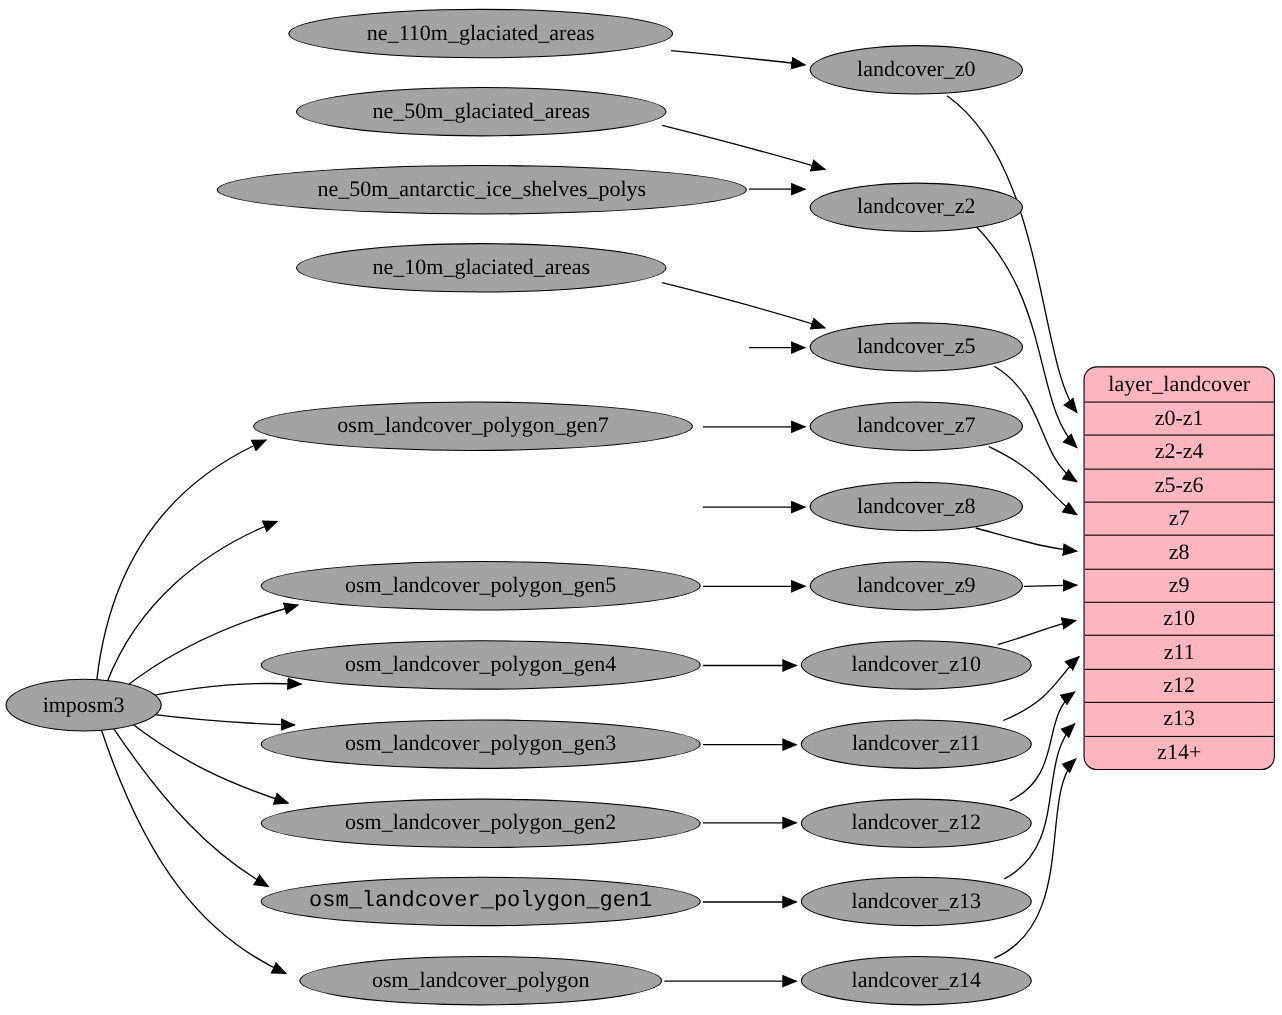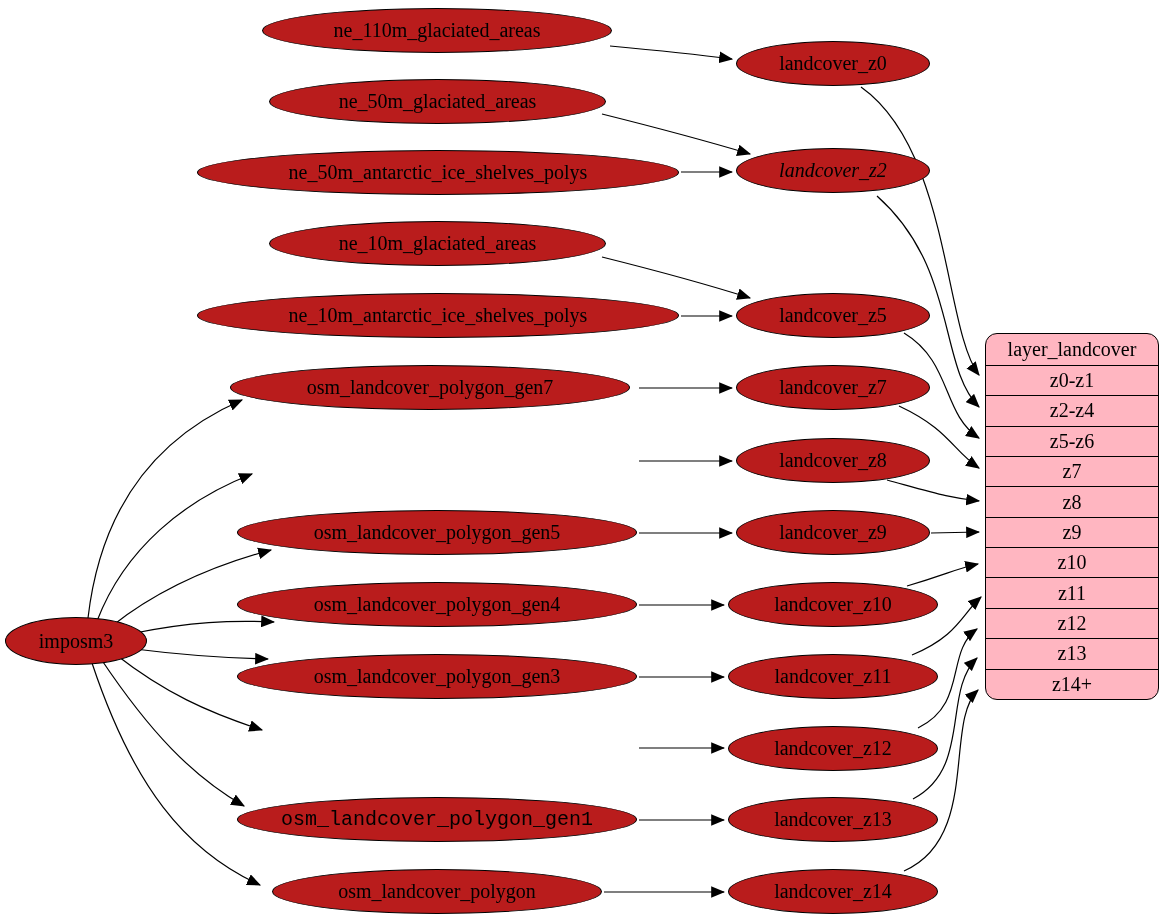--- a/index.html
+++ b/index.html
@@ -21,21 +21,21 @@
     position: absolute;
     left: 0;
     top: 0;
     width: 1165px;
     height: 923px;
   }
   .node {
     position: absolute;
     border: 1.4px solid #000000;
     border-radius: 50%;
-    background: #b91c1c;
+    background: #a3a3a3;
     display: flex;
     align-items: center;
     justify-content: center;
     white-space: nowrap;
     box-sizing: border-box;
     z-index: 2;
   }
   .record {
     position: absolute;
     left: 985px;
@@ -115,30 +115,30 @@
     <path class="edge" d="M 913 799 C 972 768, 942 692, 977 658" marker-end="url(#arrow)"></path>
     <path class="edge" d="M 904 871 C 980 838, 944 722, 978 690" marker-end="url(#arrow)"></path>
   </svg>
 
   <div class="node" style="left:5px; top:617px; width:142px; height:48px;">imposm3</div>
 
   <div class="node" style="left:262px; top:8px;   width:350px; height:45px;">ne_110m_glaciated_areas</div>
   <div class="node" style="left:269px; top:79px;  width:337px; height:45px;">ne_50m_glaciated_areas</div>
   <div class="node" style="left:197px; top:150px; width:482px; height:45px;">ne_50m_antarctic_ice_shelves_polys</div>
   <div class="node" style="left:269px; top:221px; width:337px; height:45px;">ne_10m_glaciated_areas</div>
-  <div class="node" style="left:197px; top:293px; width:482px; height:45px;">ne_10m_antarctic_ice_shelves_polys</div>
   <div class="node" style="left:230px; top:365px; width:400px; height:45px;">osm_landcover_polygon_gen7</div>
   <div class="node" style="left:237px; top:510px; width:400px; height:45px;">osm_landcover_polygon_gen5</div>
   <div class="node" style="left:237px; top:582px; width:400px; height:45px;">osm_landcover_polygon_gen4</div>
   <div class="node" style="left:237px; top:654px; width:400px; height:45px;text-align:right;">osm_landcover_polygon_gen3</div>
+  <div class="node" style="left:237px; top:726px; width:400px; height:45px;">osm_landcover_polygon_gen2</div>
   <div class="node" style="left:237px; top:797px; width:400px; height:45px;font-family:Liberation Mono, monospace;">osm_landcover_polygon_gen1</div>
   <div class="node" style="left:272px; top:869px; width:330px; height:45px;">osm_landcover_polygon</div>
 
   <div class="node" style="left:736px; top:41px;  width:194px; height:45px;">landcover_z0</div>
-  <div class="node" style="left:736px; top:148px; width:194px; height:45px;font-style:italic;">landcover_z2</div>
+  <div class="node" style="left:736px; top:166px; width:194px; height:45px;">landcover_z2</div>
   <div class="node" style="left:736px; top:293px; width:194px; height:45px;">landcover_z5</div>
   <div class="node" style="left:736px; top:365px; width:194px; height:45px;">landcover_z7</div>
   <div class="node" style="left:736px; top:438px; width:194px; height:45px;">landcover_z8</div>
   <div class="node" style="left:736px; top:510px; width:194px; height:45px;">landcover_z9</div>
   <div class="node" style="left:728px; top:582px; width:210px; height:45px;">landcover_z10</div>
   <div class="node" style="left:728px; top:654px; width:210px; height:45px;">landcover_z11</div>
   <div class="node" style="left:728px; top:726px; width:210px; height:45px;">landcover_z12</div>
   <div class="node" style="left:728px; top:797px; width:210px; height:45px;">landcover_z13</div>
   <div class="node" style="left:728px; top:869px; width:210px; height:45px;">landcover_z14</div>
 

